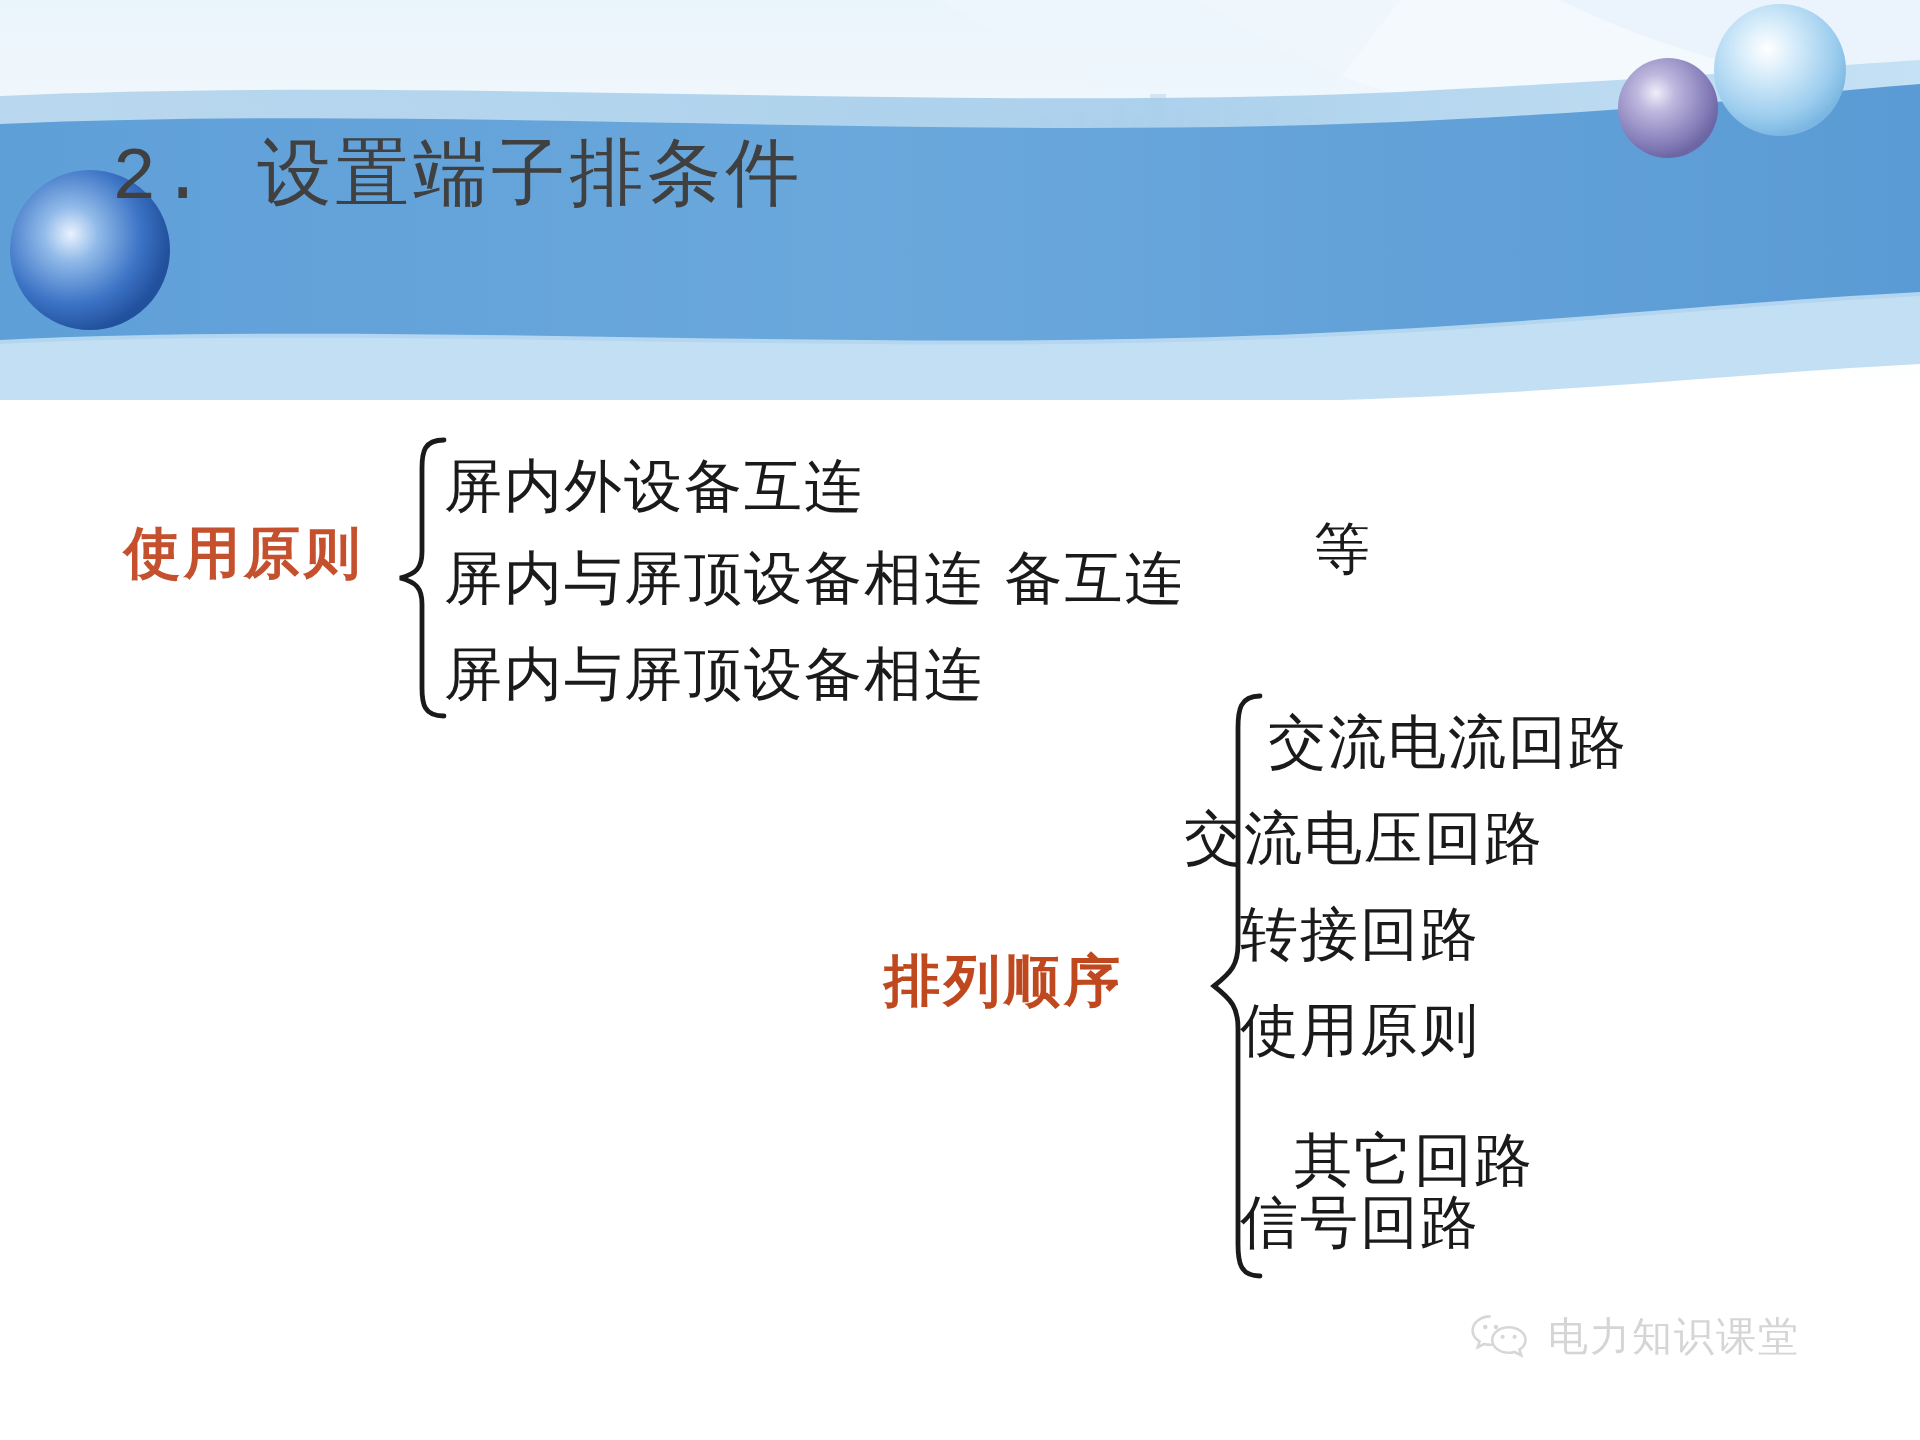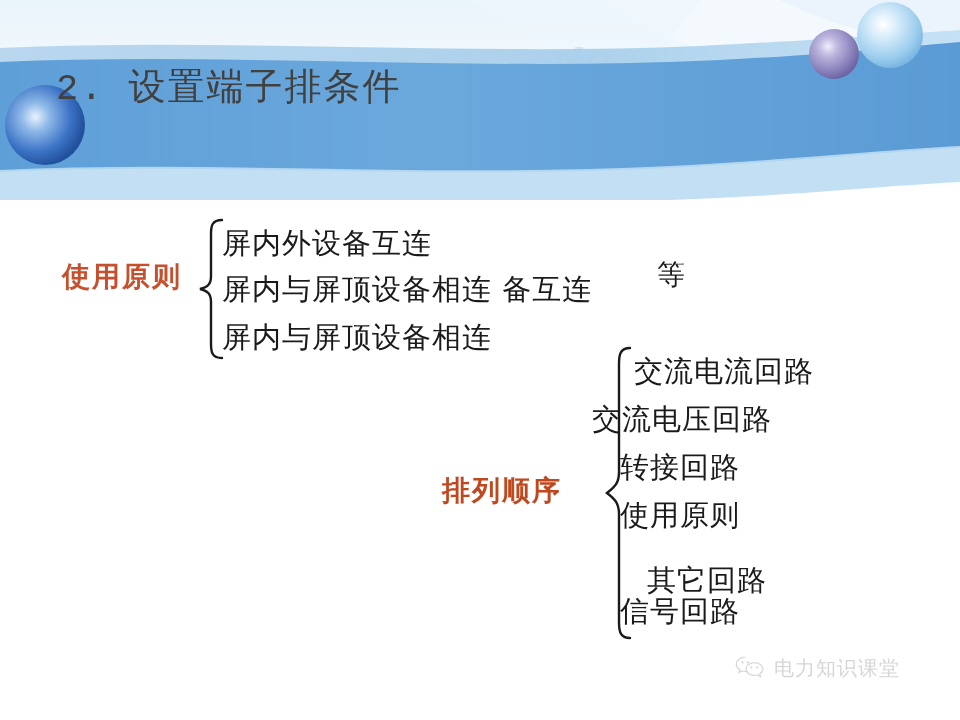--- a/index.html
+++ b/index.html
@@ -89,21 +89,21 @@
   .g2-3 { left: 620px; top: 496px; }
   .g2-4 { left: 647px; top: 544px; margin-top: 17px; }
   .g2-5 { left: 620px; top: 592px; }
 
   
   .watermark {
     position: absolute;
     left: 735px;
     top: 655px;
     display: flex;
-    align-items: flex-start;
+    align-items: flex-end;
     gap: 9px;
     opacity: .55;
   }
   .wm-text {
     font-family: "DejaVu Sans", "Liberation Sans", sans-serif;
     font-size: 20px;
     color: #b4b4b4;
     letter-spacing: 1px;
     white-space: nowrap;
   }

